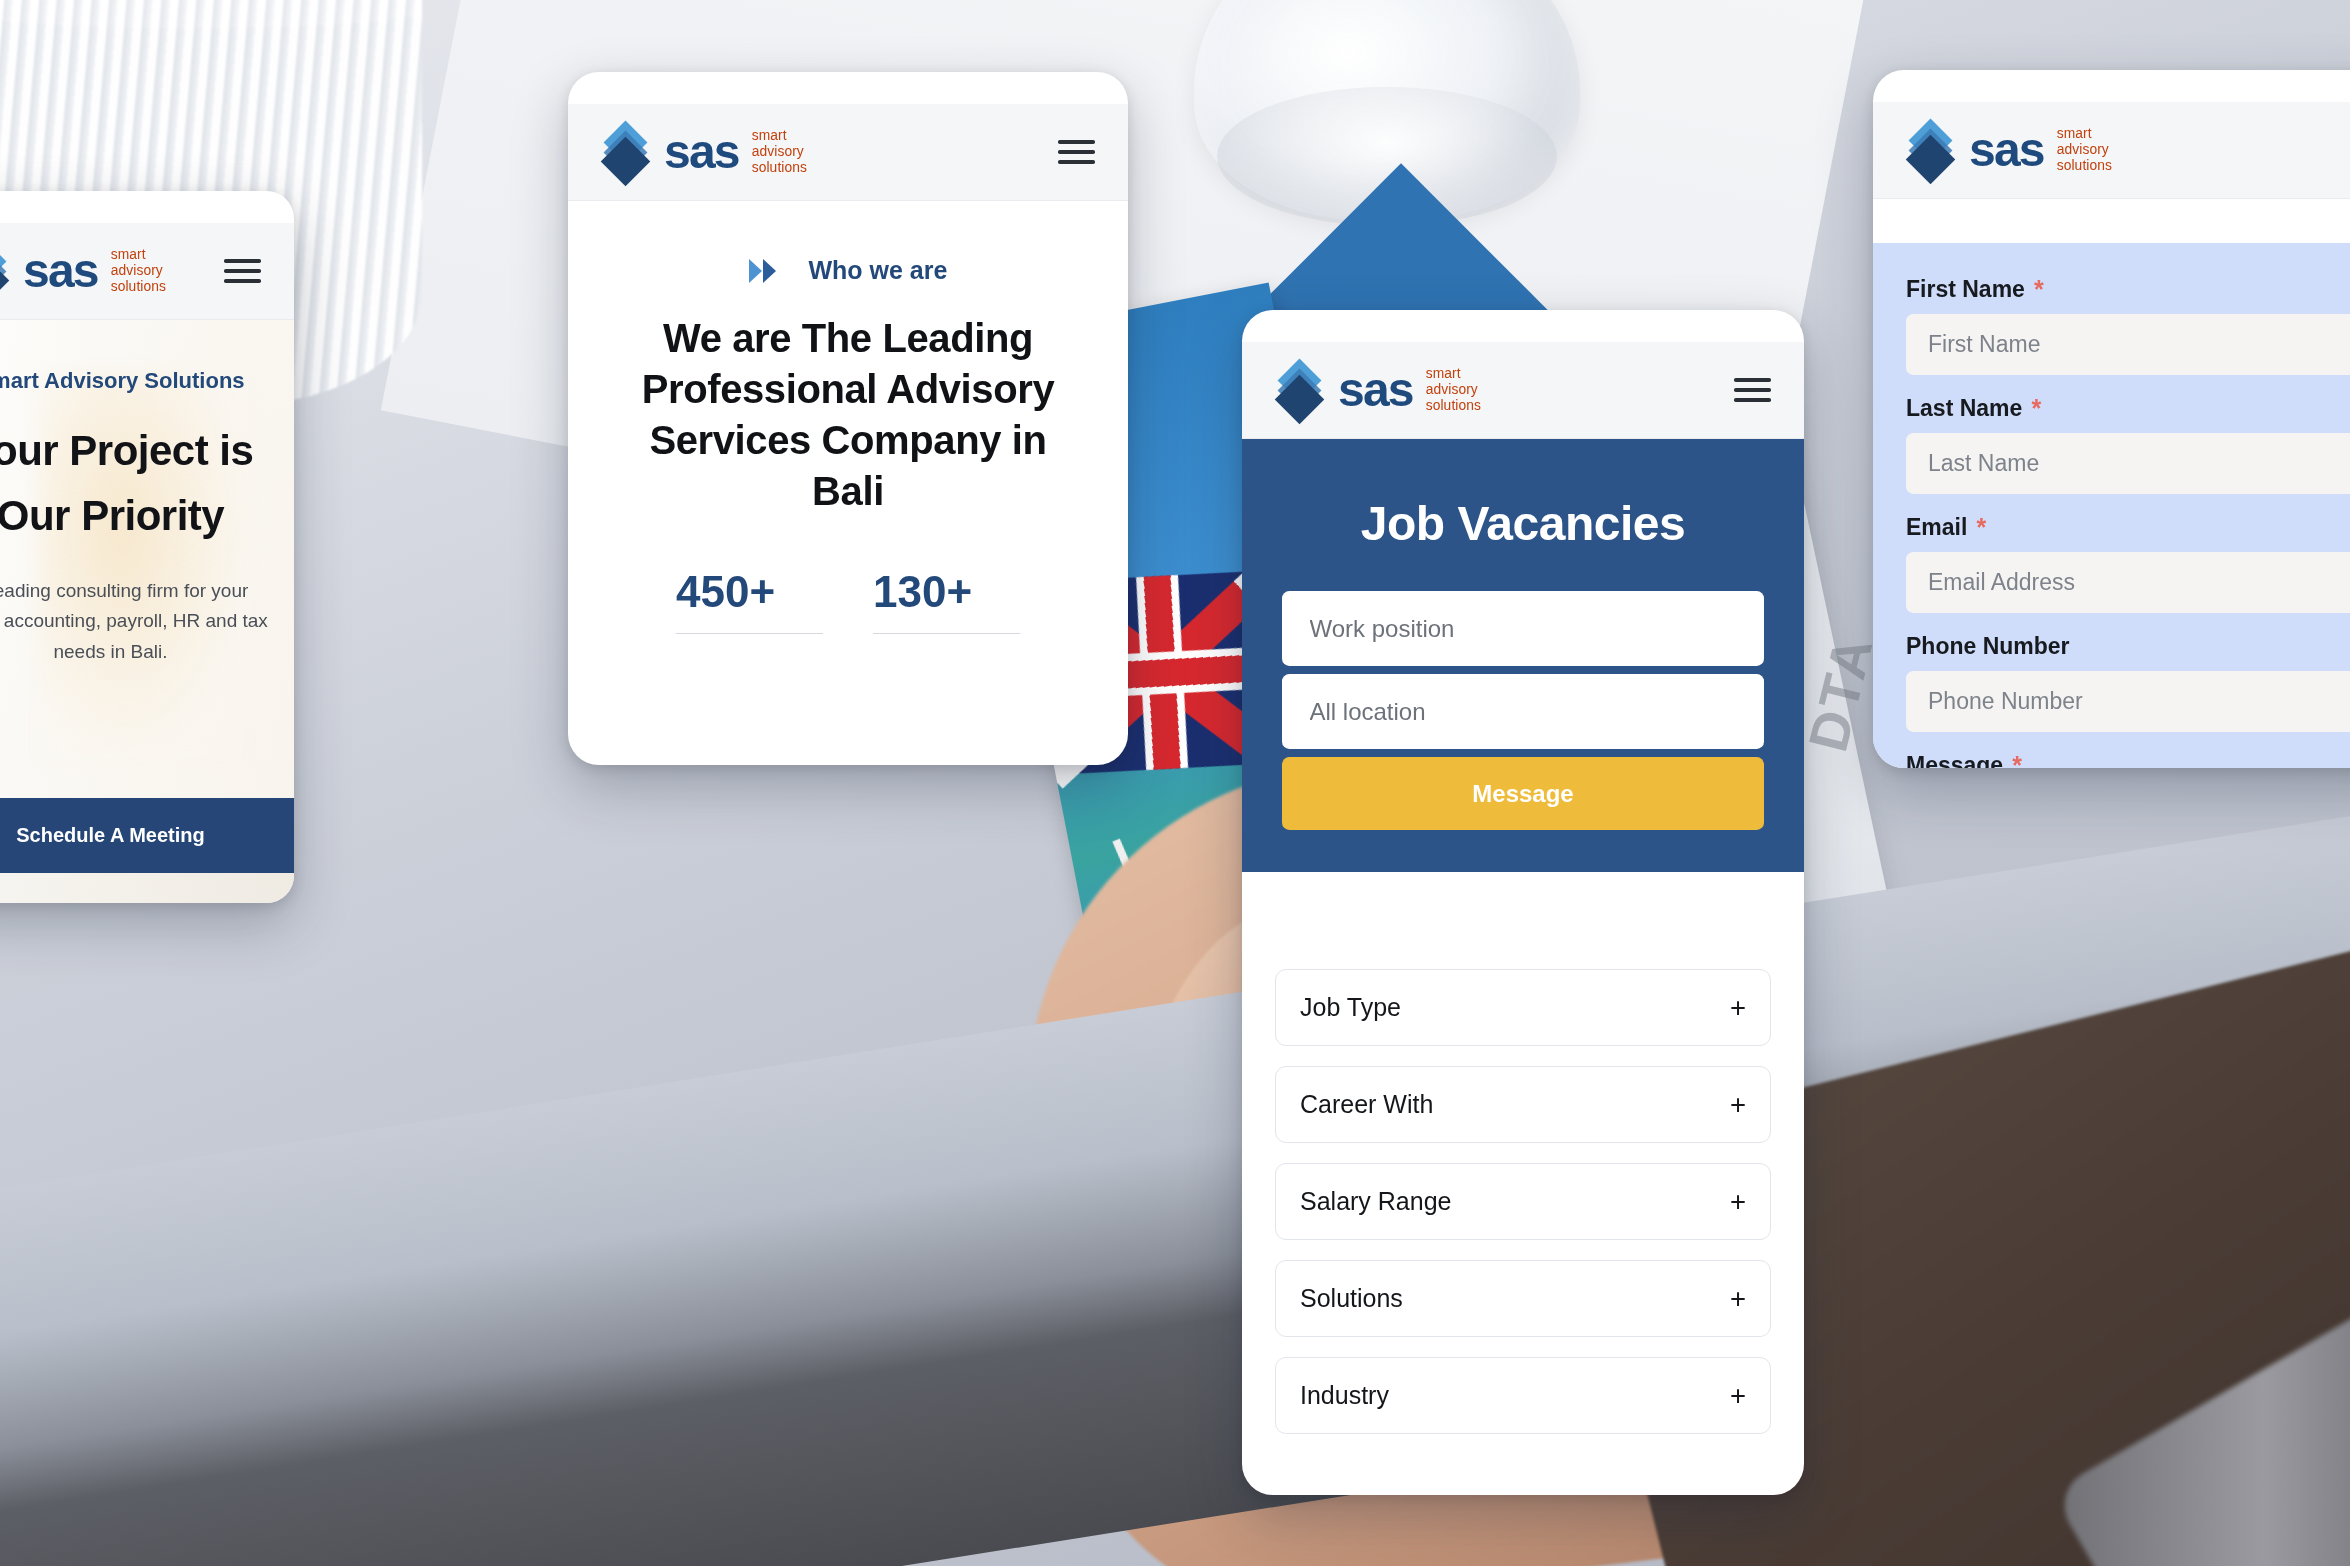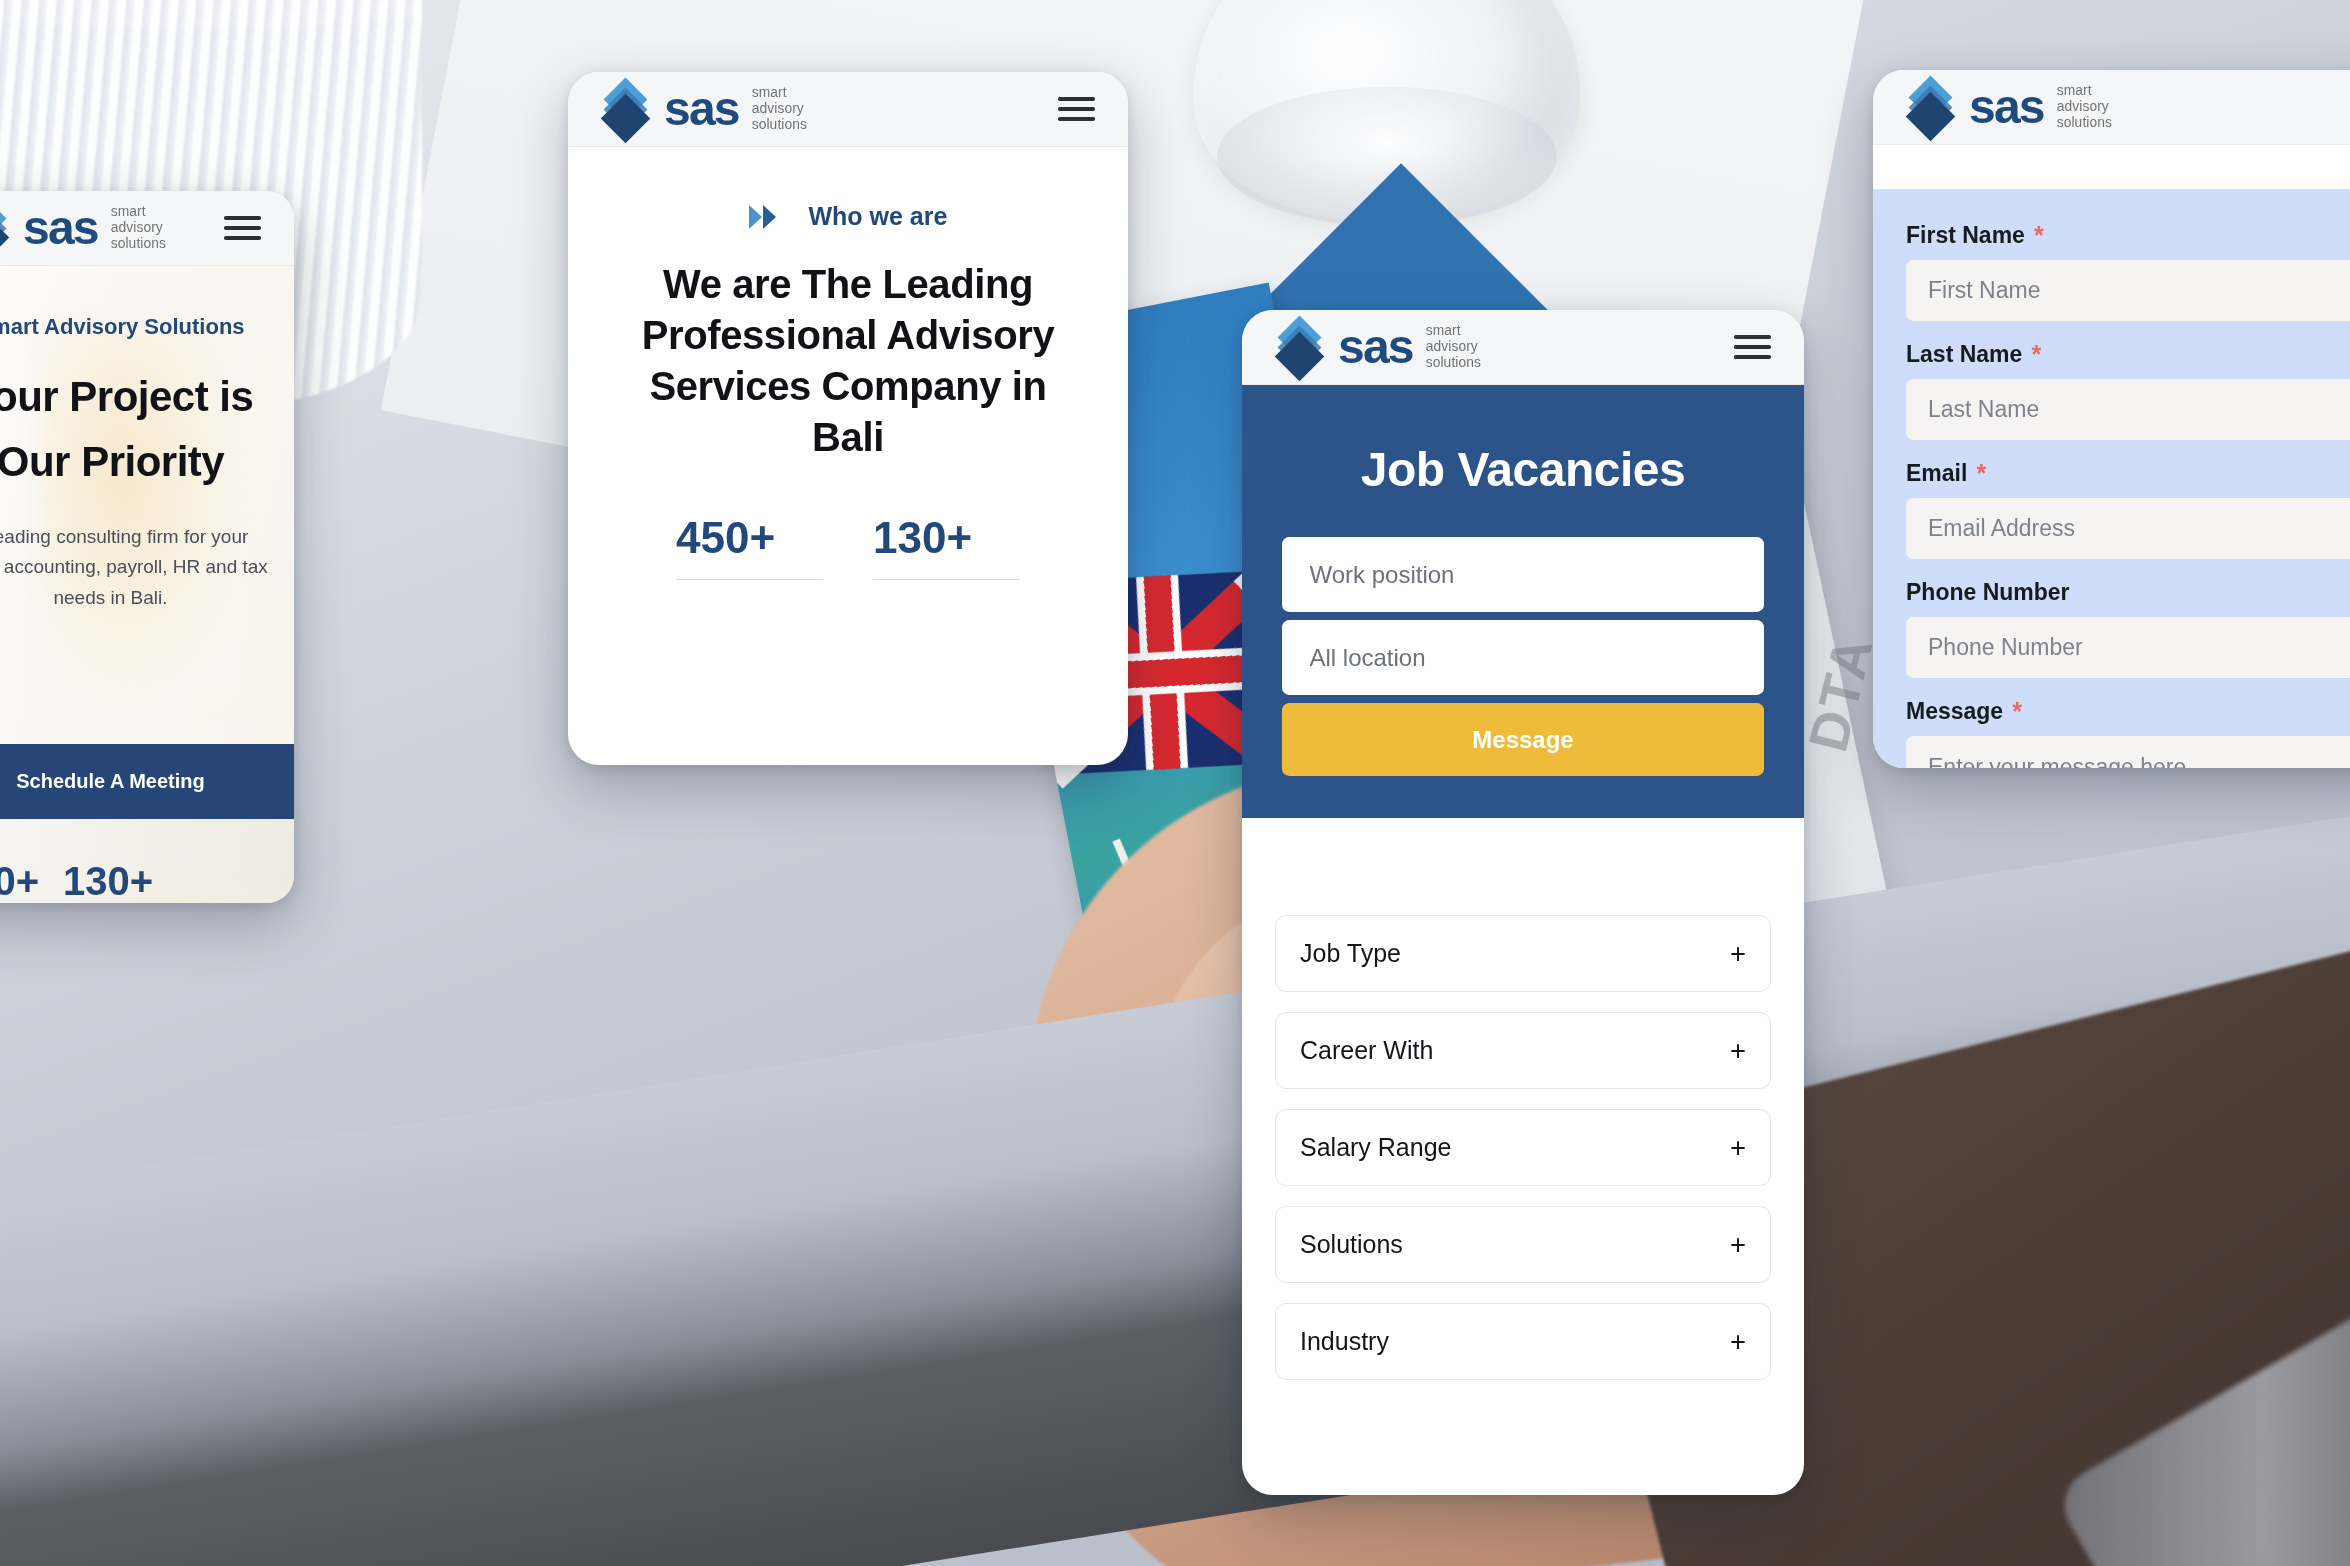--- a/index.html
+++ b/index.html
@@ -155,36 +155,37 @@
 
   
   .phone {
     position: absolute;
     background: #ffffff;
     border-radius: 31px;
     box-shadow: 0 22px 55px rgba(30,40,60,.28), 0 3.7px 13px rgba(0,0,0,.12);
     overflow: hidden;
   }
   .ph-header {
-    height: 75px; background: #f5f6f8;
+    height: 97px; background: #f5f6f8;
     display: flex; align-items: center; justify-content: space-between;
     padding: 0 33px;
     border-bottom: 0.9px solid #e9ebef;
     flex: 0 0 auto;
+    margin-top: 32px;
   }
   .logo-wrap { display: flex; align-items: center; gap: 13px; }
   .logo-mark { width: 50px; height: 53px; position: relative; flex: 0 0 auto;}
   .logo-mark i {
     position: absolute; display:block; transform: rotate(45deg);
   }
   .lm-top   { left: 9.2px; top: 1.8px;  width: 31px; height: 31px; background: #4e9fd8; }
   .lm-mid   { left: 9.2px; top: 11px; width: 31px; height: 31px; background: #3c7bb5; opacity:.85;}
   .lm-bot   { left: 7.3px;  top: 18.4px; width: 35px; height: 35px; background: #1f4470; }
   .logo-txt { font-size: 48px; font-weight: 700; color: #1f4a7d; letter-spacing: -1.8px; line-height: .86; }
-  .logo-sub { font-size: 13.8px; color: #737373; line-height: 1.18; letter-spacing: 0.1px; }
+  .logo-sub { font-size: 13.8px; color: #c2410c; line-height: 1.18; letter-spacing: 0.1px; }
   .hamburger { display: flex; flex-direction: column; gap: 6.4px; cursor: pointer; }
   .hamburger span { display:block; width: 37px; height: 3.7px; background: #2b2f36; border-radius: 1.8px; }
 
   
   #phone1 { left: -73px; top: 191px; width: 367px; height: 712px; border-radius: 27.5px; }
   #phone1 .hero {
     position: relative; height: 478px;
     background:
       linear-gradient(100deg, rgba(255,255,255,.93) 0%, rgba(252,250,246,.9) 40%, rgba(250,246,238,.86) 100%),
       linear-gradient(180deg,#f2efe9,#efece6);

